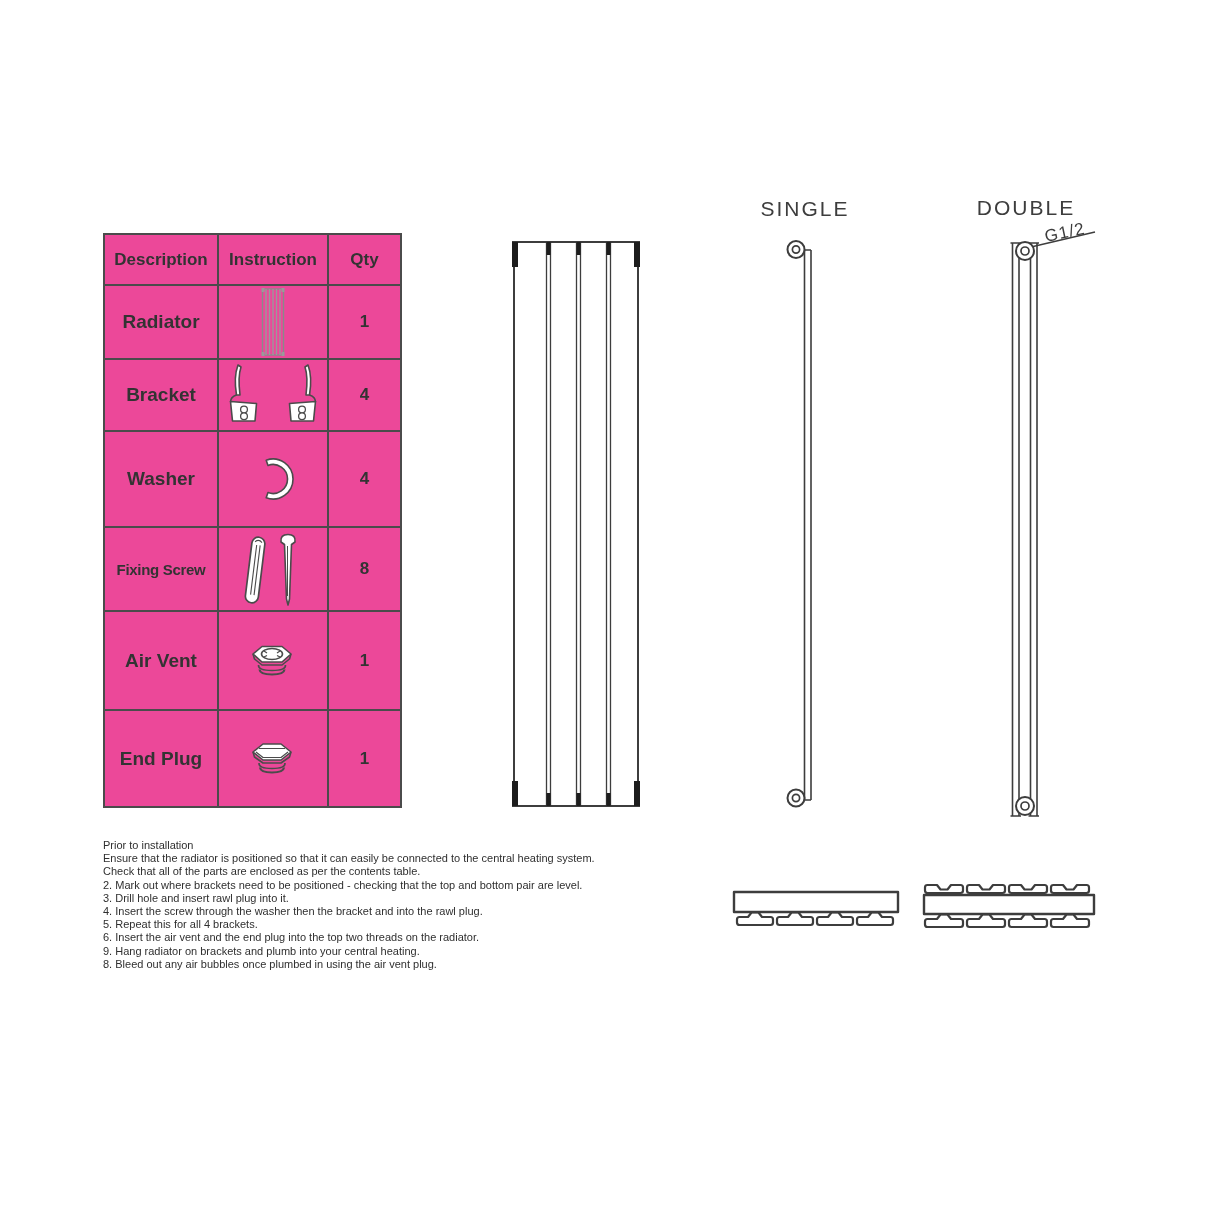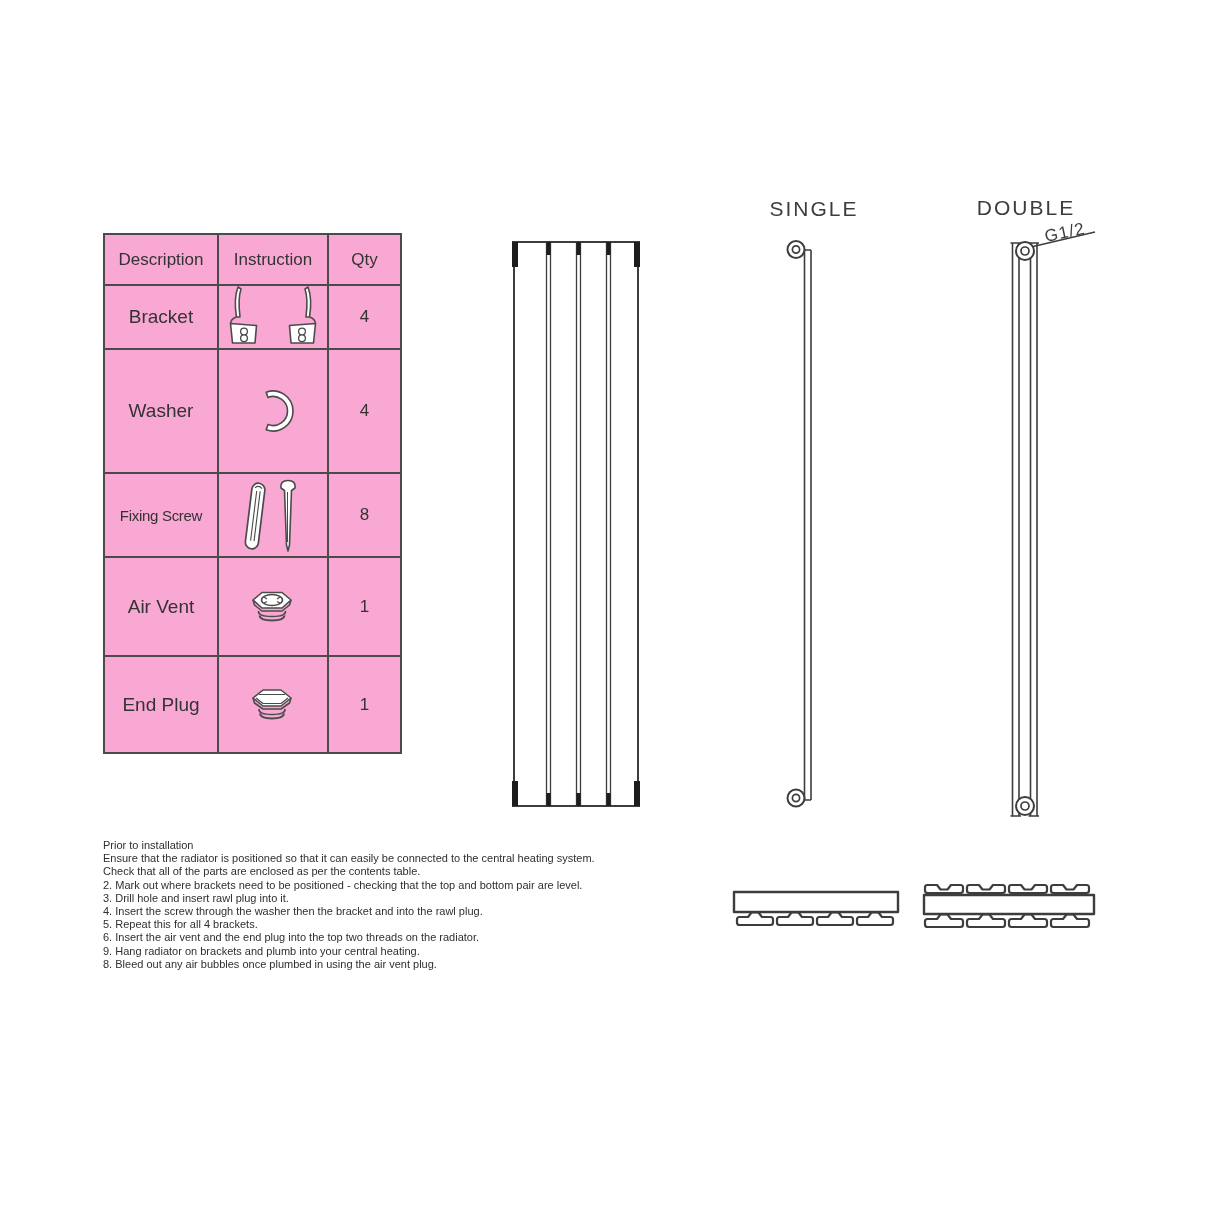--- a/index.html
+++ b/index.html
@@ -7,40 +7,40 @@
     position:relative;width:1214px;height:1214px;background:#ffffff;
     font-family:"Liberation Sans",sans-serif;color:#2f2f2f;overflow:hidden;
   }
   
   table.parts{
     position:absolute;left:103px;top:233px;width:297px;
     border-collapse:collapse;table-layout:fixed;
   }
   table.parts td,table.parts th{
     border:2px solid #4b4b4b;text-align:center;vertical-align:middle;
-    padding:0;font-weight:normal;color:#333;background:#f9a8d4;
+    padding:0;font-weight:bold;color:#333;background:#ec4899;
   }
   table.parts col.c-desc{width:114px;}
   table.parts col.c-instr{width:110px;}
   table.parts col.c-qty{width:73px;}
   tr.hrow{height:51px;}
-  tr.row-0{height:72px;} tr.row-1{height:64px;margin-top:28px;} tr.row-2{height:124px;}
+  tr.row-0{height:72px;} tr.row-1{height:72px;margin-top:28px;} tr.row-2{height:96px;}
   tr.row-3{height:72px;} tr.row-4{height:99px;} tr.row-5{height:97px;}
   .hcell{font-size:17px;}
   .desc{font-size:19px;}
   .desc.small{font-size:15px;letter-spacing:-0.3px;}
   .qtycell{font-size:17px;}
   .icon-cell{vertical-align:middle;}
   .icon-cell svg{display:block;margin:0 auto;}
   
   .view-label{
     position:absolute;font-size:21px;letter-spacing:2px;color:#3d3d3d;
     text-align:center;white-space:nowrap;
   }
-  .lbl-single{left:760px;top:197px;width:90px;margin-left:9px;}
+  .lbl-single{left:760px;top:197px;width:90px;}
   .lbl-double{left:976px;top:196px;width:100px;}
   
   .abs{position:absolute;}
   svg{overflow:visible;}
   
   .instructions{
     position:absolute;left:103px;top:839px;width:610px;
     font-size:11px;line-height:13.2px;color:#2f2f2f;
   }
 </style>
@@ -55,20 +55,38 @@
         <col class="c-instr">
         <col class="c-qty">
       </colgroup>
     <tbody>
         <tr class="hrow">
       <th class="hcell">Description</th>
       <th class="hcell">Instruction</th>
       <th class="hcell">Qty</th>
     </tr>
 
+    <tr class="row-0">
+      <td class="desc">Radiator</td>
+      <td class="icon-cell">
+        <svg width="26" height="72" viewBox="0 0 26 72">
+          <g stroke="#9a9a9a" stroke-width="1.4" fill="none">
+            <rect x="2.5" y="3" width="21" height="66" stroke="#8a8a8a"></rect>
+            <path d="M6,3 V69 M9.5,3 V69 M13,3 V69 M16.5,3 V69 M20,3 V69"></path>
+          </g>
+          <g fill="#9a9a9a">
+            <rect x="1.5" y="2" width="3" height="4"></rect>
+                <rect x="21.5" y="2" width="3" height="4"></rect>
+            <rect x="1.5" y="66" width="3" height="4"></rect>
+                <rect x="21.5" y="66" width="3" height="4"></rect>
+          </g>
+        </svg>
+      </td>
+      <td class="qtycell">1</td>
+    </tr>
 
     <tr class="row-1">
       <td class="desc">Bracket</td>
       <td class="icon-cell">
         <svg width="96" height="62" viewBox="0 0 96 62">
           <g stroke="#4b4b4b" stroke-width="1.6" fill="#fff" stroke-linejoin="round">
             <g>
               <path d="M13,1 C10,9 9.5,19 11.5,31 L15,31 C13.5,19 14,9 16,3 Z"></path>
               <path d="M11.5,31 C7,32.5 5.5,34.5 5.5,38" fill="none"></path>
               <path d="M5.5,37.5 L31.5,39.5 L30,57 L7.5,57 Z"></path>

